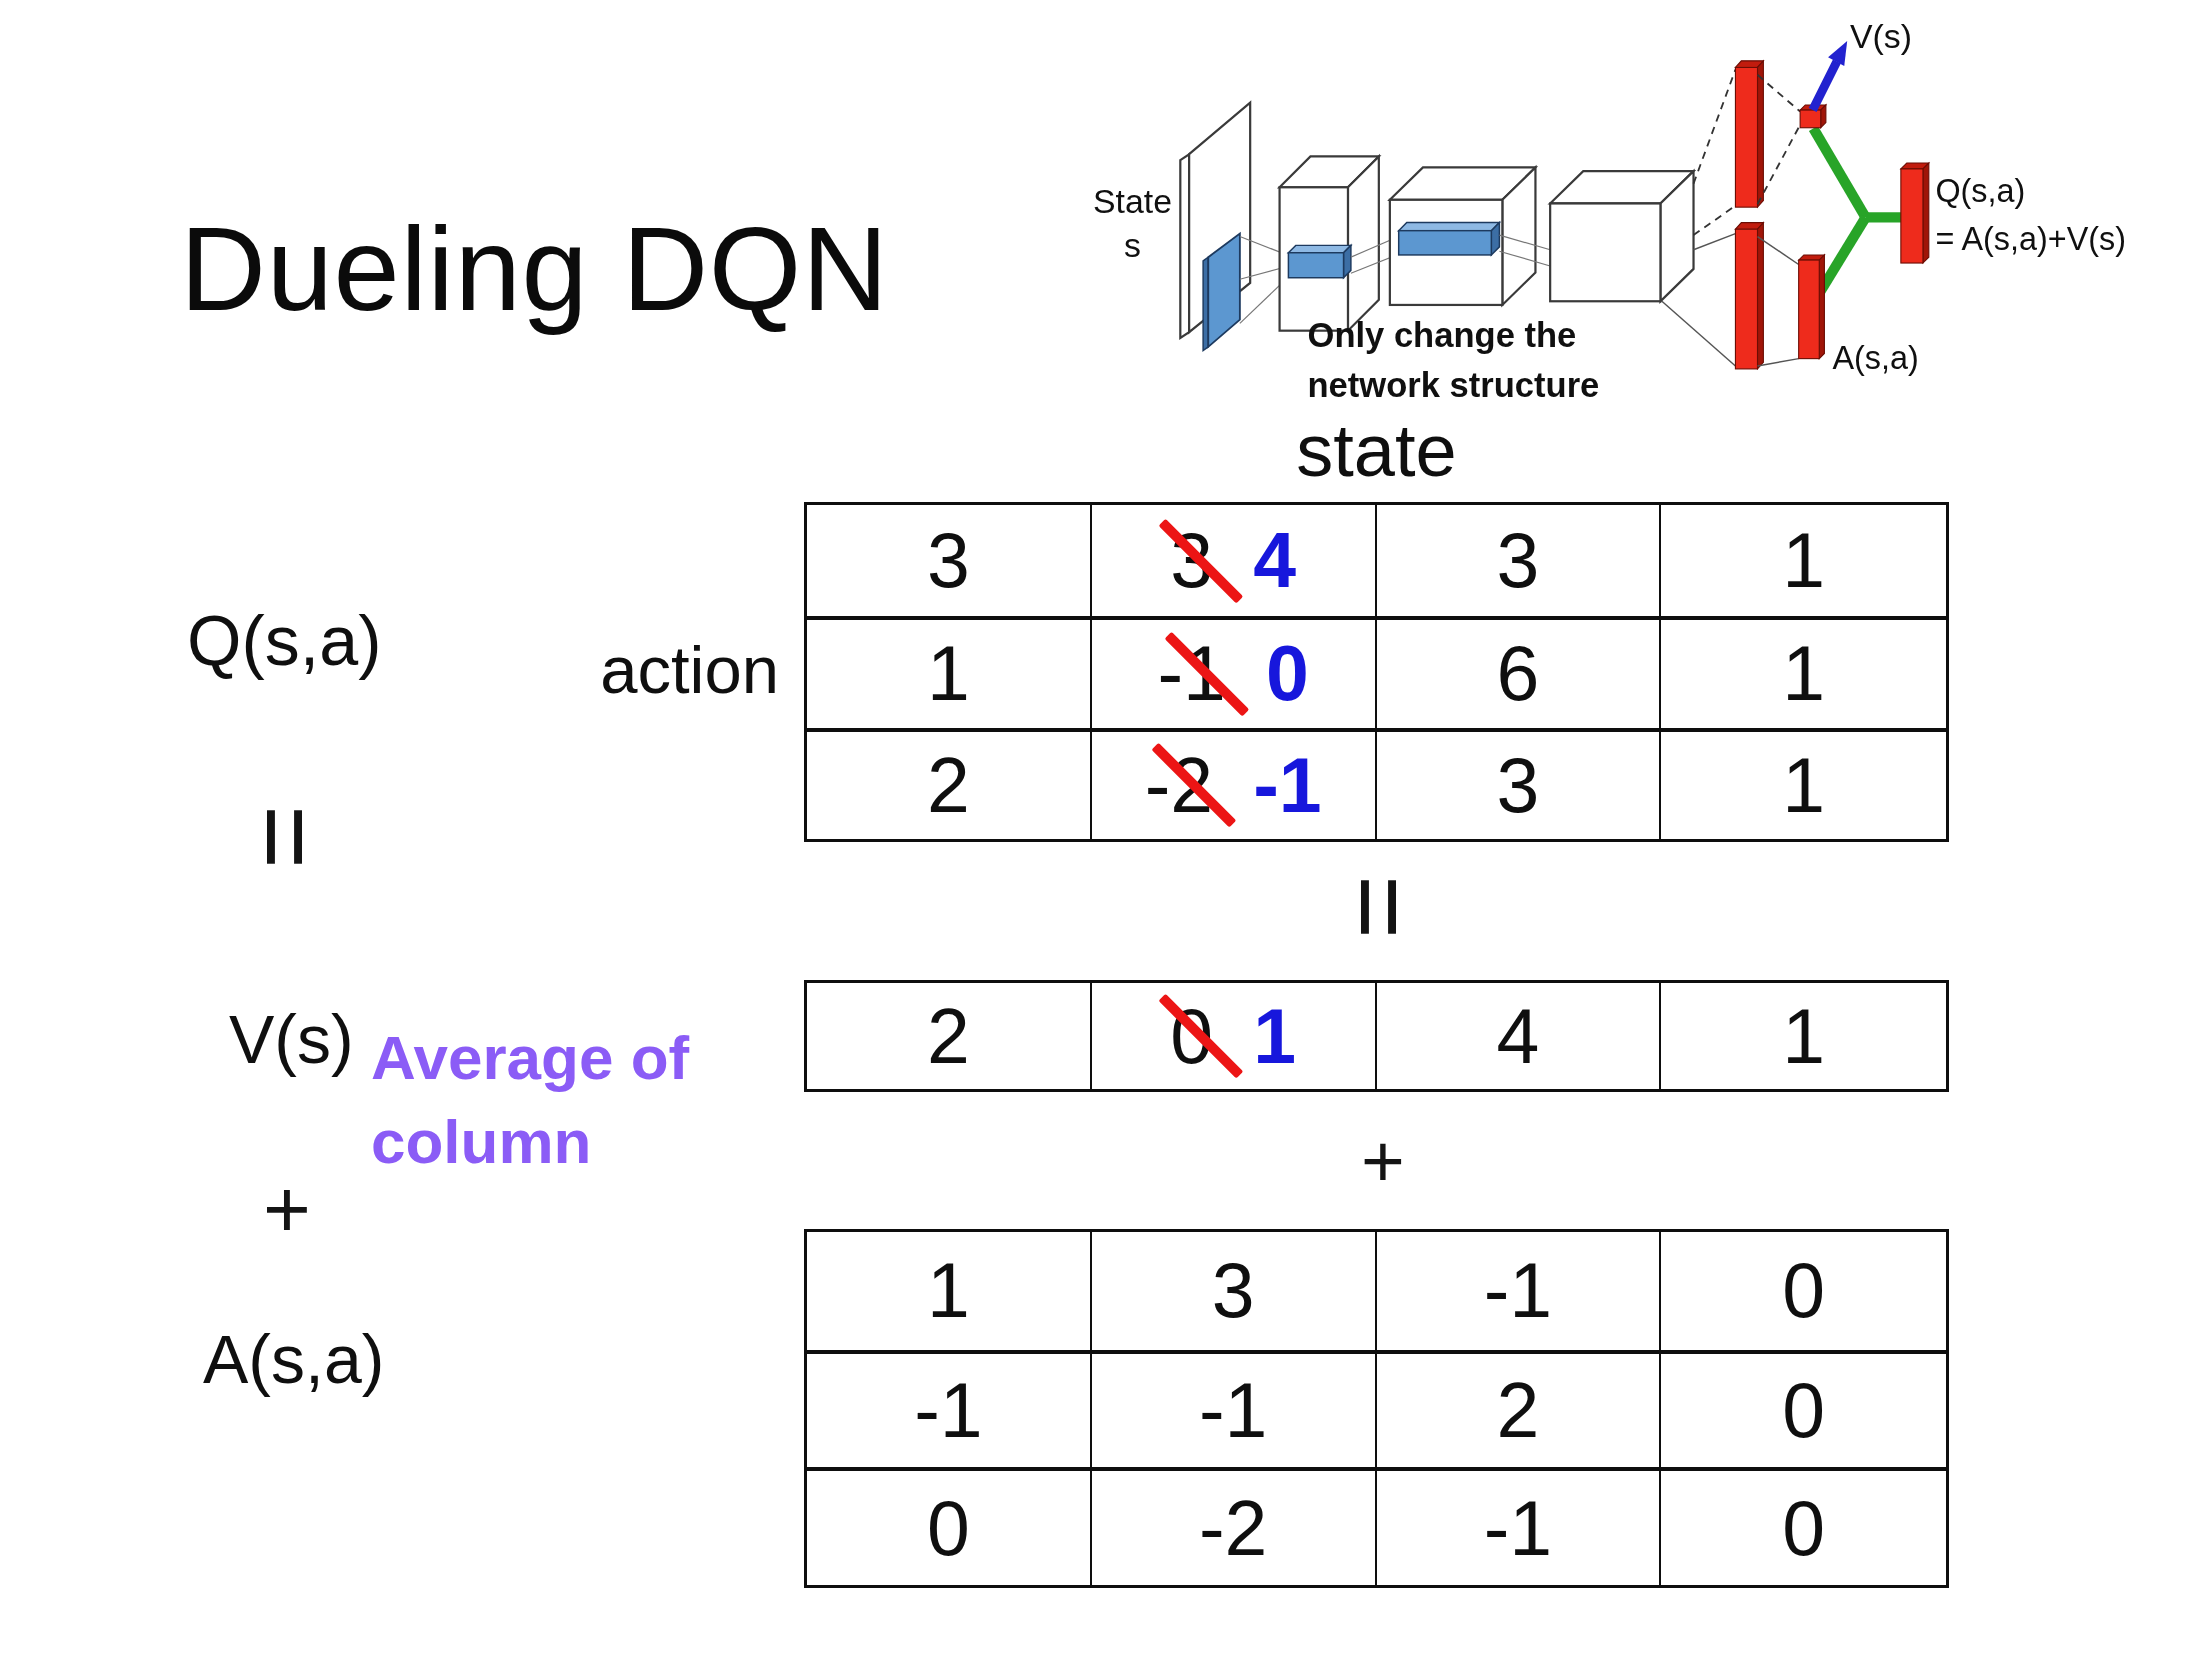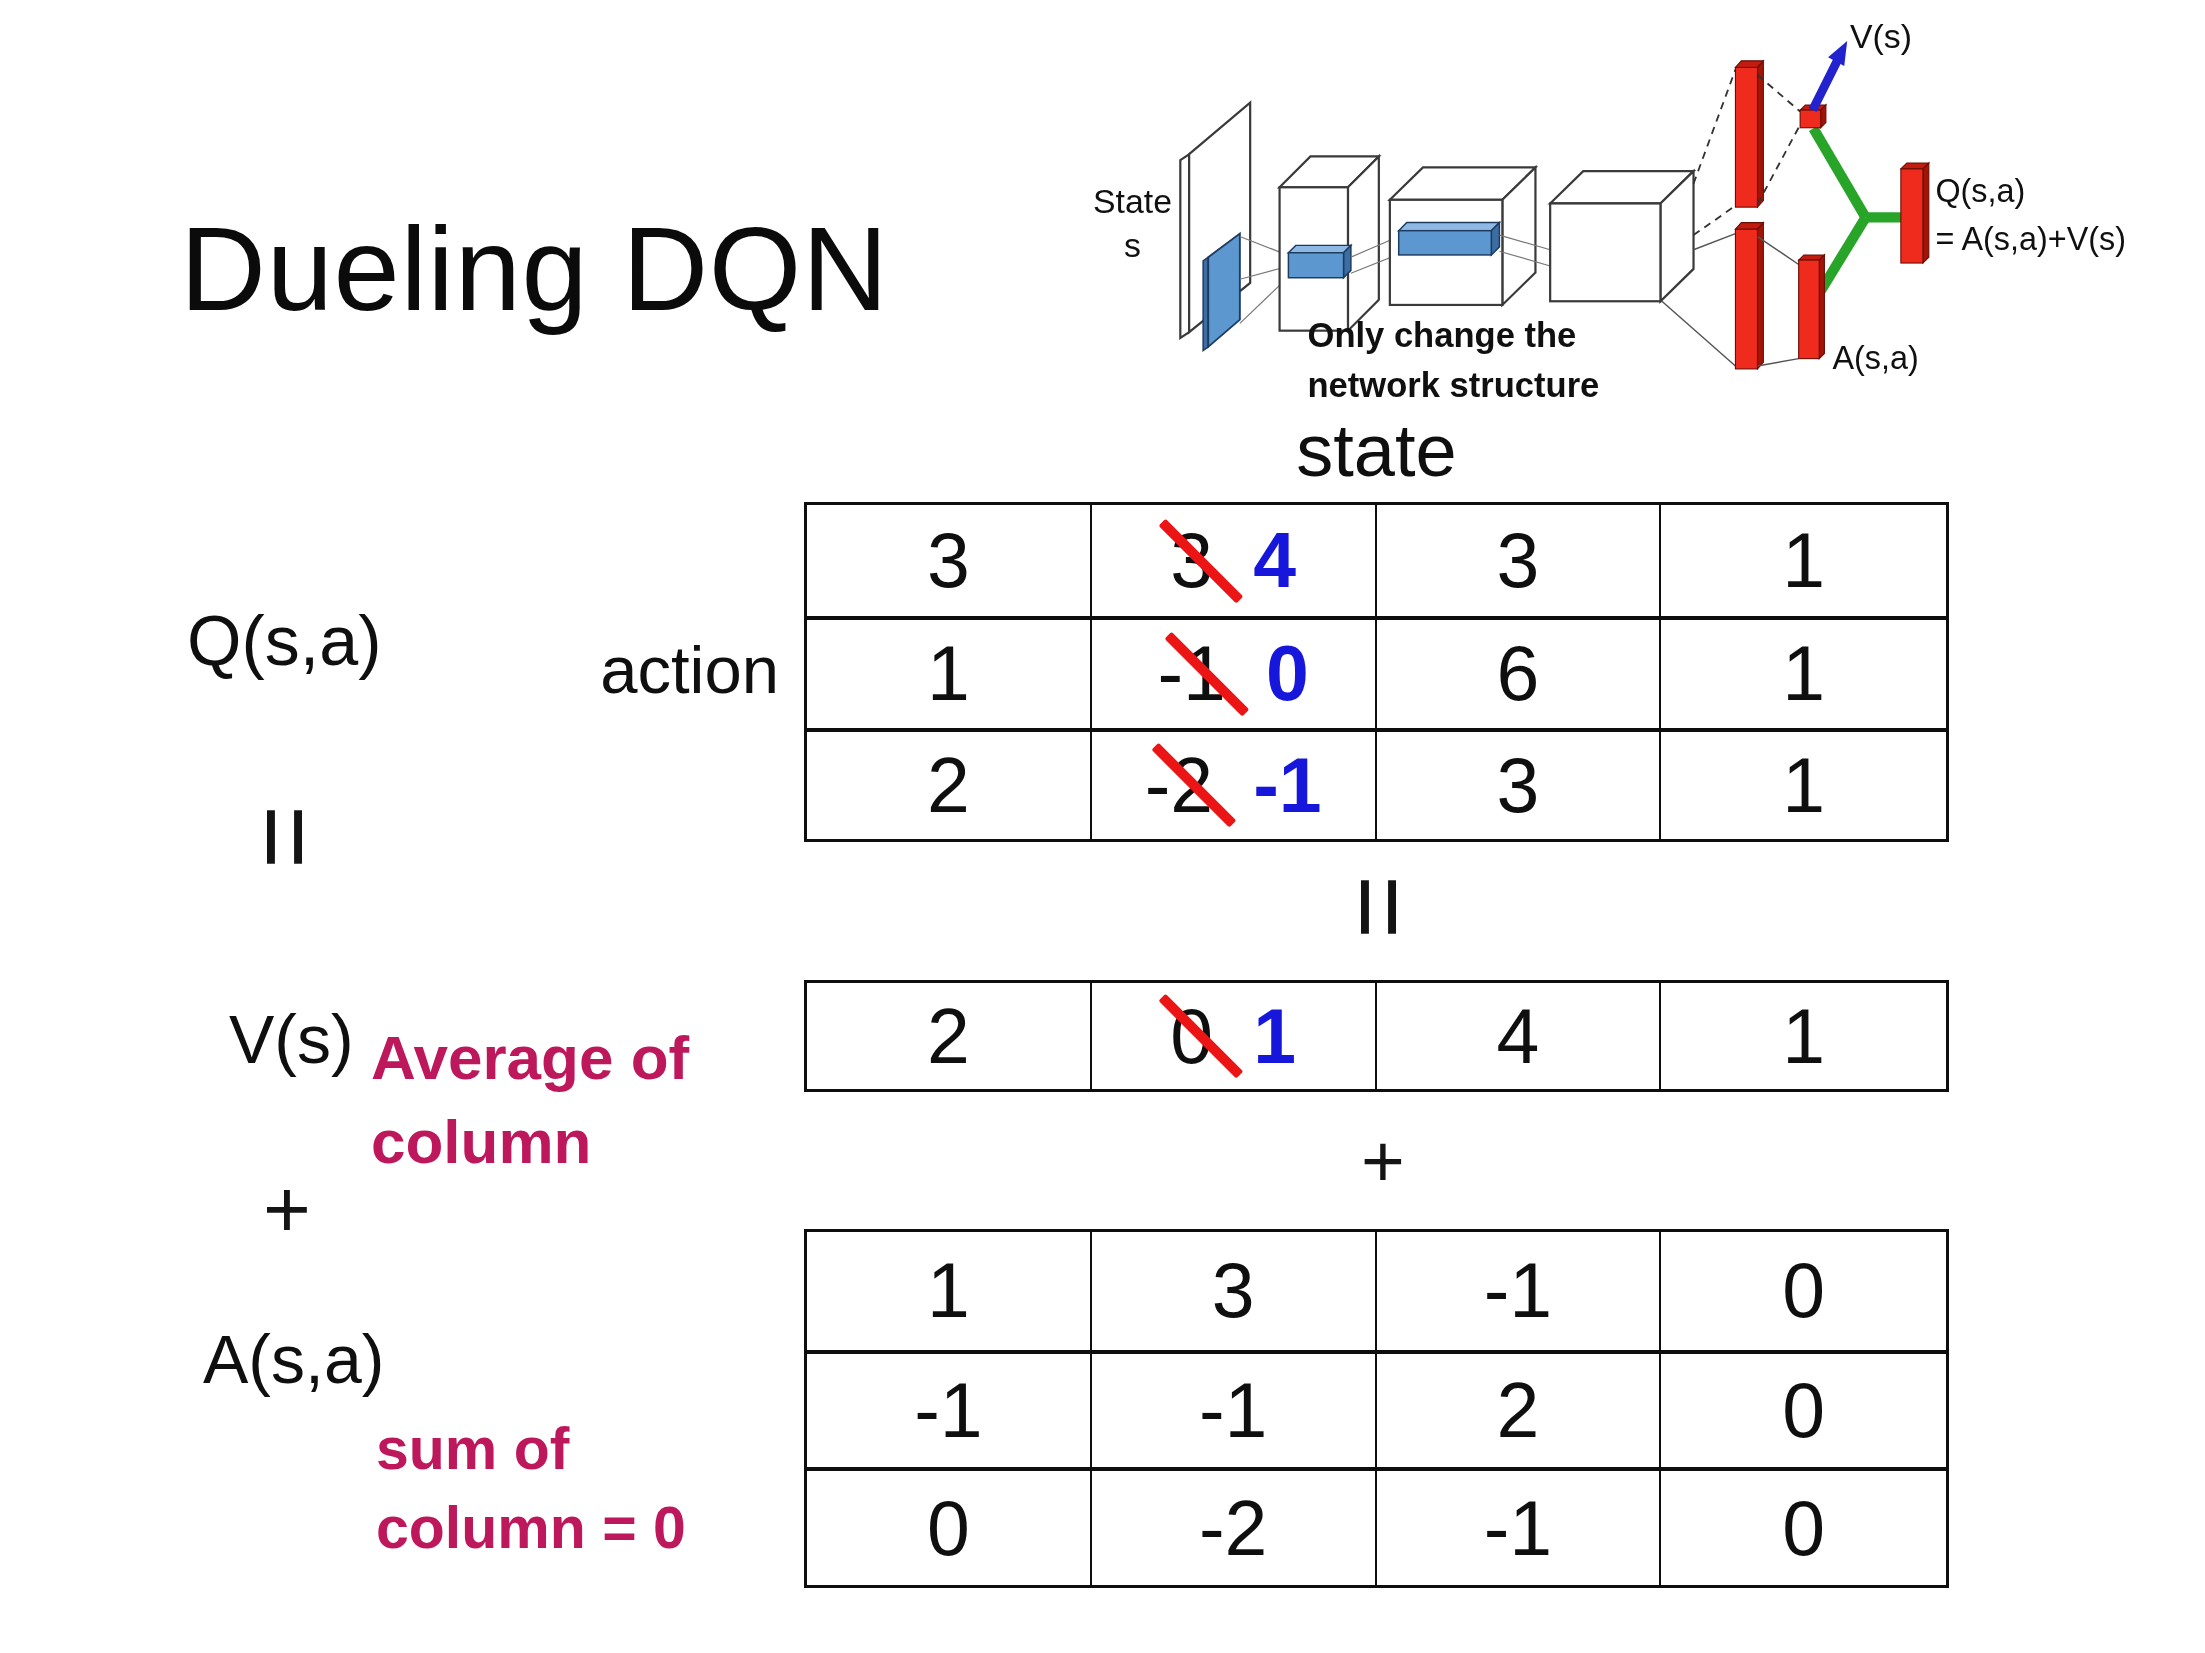--- a/index.html
+++ b/index.html
@@ -32,21 +32,21 @@
               transform:translate(-50%,-50%) rotate(-45deg);}
   .new{color:#1717DC;font-weight:700;}
 
   
   .lbl{position:absolute;color:#0f0f0f;white-space:nowrap;}
   #lbl-state{left:804px;top:408px;width:1145px;text-align:center;font-size:74px;}
   #lbl-q{left:187px;top:601px;font-size:70px;}
   #lbl-action{left:507px;top:631px;width:272px;text-align:right;font-size:67px;}
   #lbl-v{left:229px;top:1000px;font-size:68px;}
   #lbl-a{left:203px;top:1320px;font-size:68px;}
-  .note{position:absolute;color:#be185d;font-weight:600;white-space:pre-line;}
+  .note{position:absolute;color:#8b5cf6;font-weight:600;white-space:pre-line;}
   #note-avg{left:371px;top:1016px;font-size:62px;line-height:84px;}
   #note-sum{left:376px;top:1410px;font-size:59px;line-height:79px;}
 
   .rot-eq{position:absolute;width:118px;height:118px;display:flex;
           align-items:center;justify-content:center;}
   .rot-eq span{display:inline-block;transform:rotate(90deg);font-size:110px;
                font-weight:500;color:#141414;line-height:1;}
   #eq-left{left:228px;top:778px;}
   #eq-mid{left:1322px;top:848px;}
   .plus{position:absolute;width:88px;text-align:center;color:#141414;font-weight:500;}
@@ -191,22 +191,20 @@
       <span>=</span>
     </div>
   <div class="rot-eq" id="eq-mid">
       <span>=</span>
     </div>
   <div class="plus" id="plus-left">+</div>
   <div class="plus" id="plus-mid">+</div>
 
   <div class="note" id="note-avg">Average of
 column</div>
-  <div class="note" id="note-sum">sum of
-column = 0</div>
 
   <div class="tbl" id="q-table">
     <div class="cell br">
         <span>3</span>
       </div>
     <div class="cell br crossed">
       <span class="old">3</span>
         <span class="new">4</span>
     </div>
     <div class="cell br">

